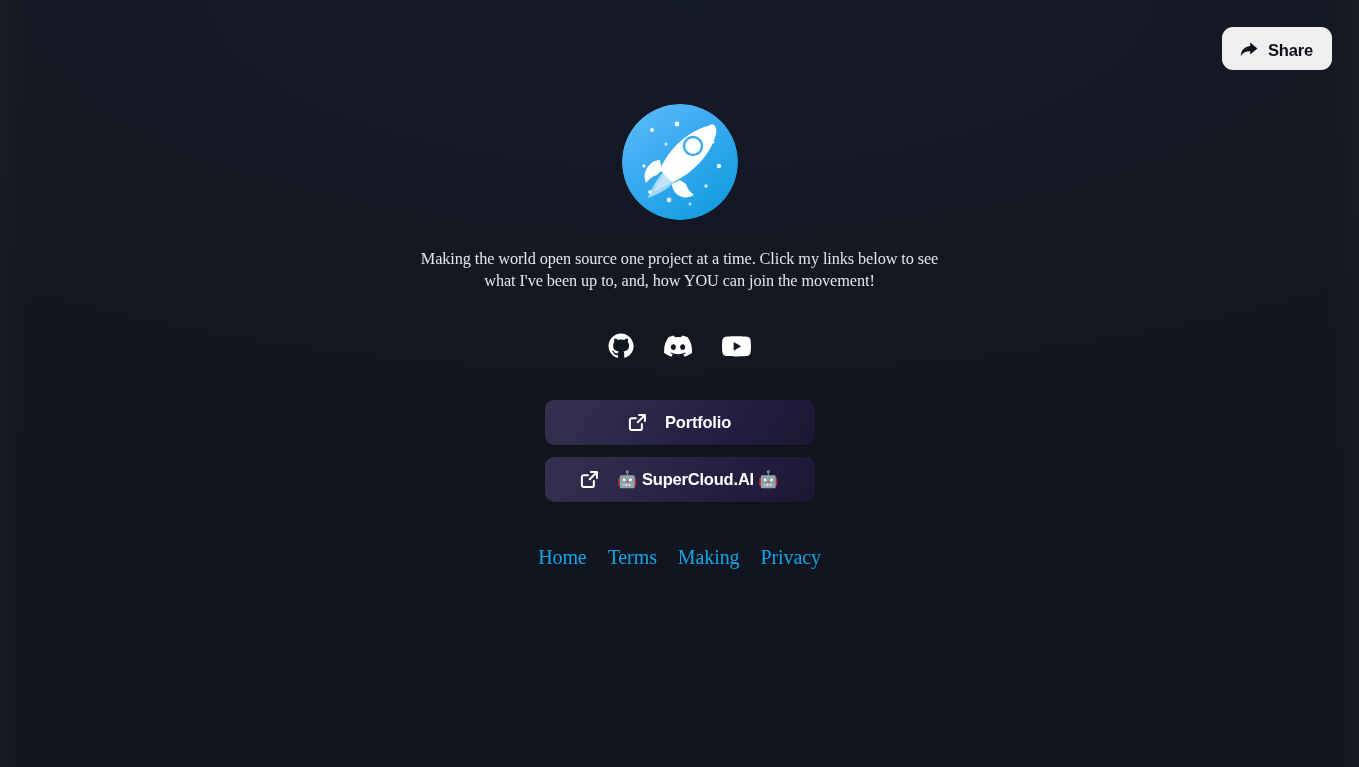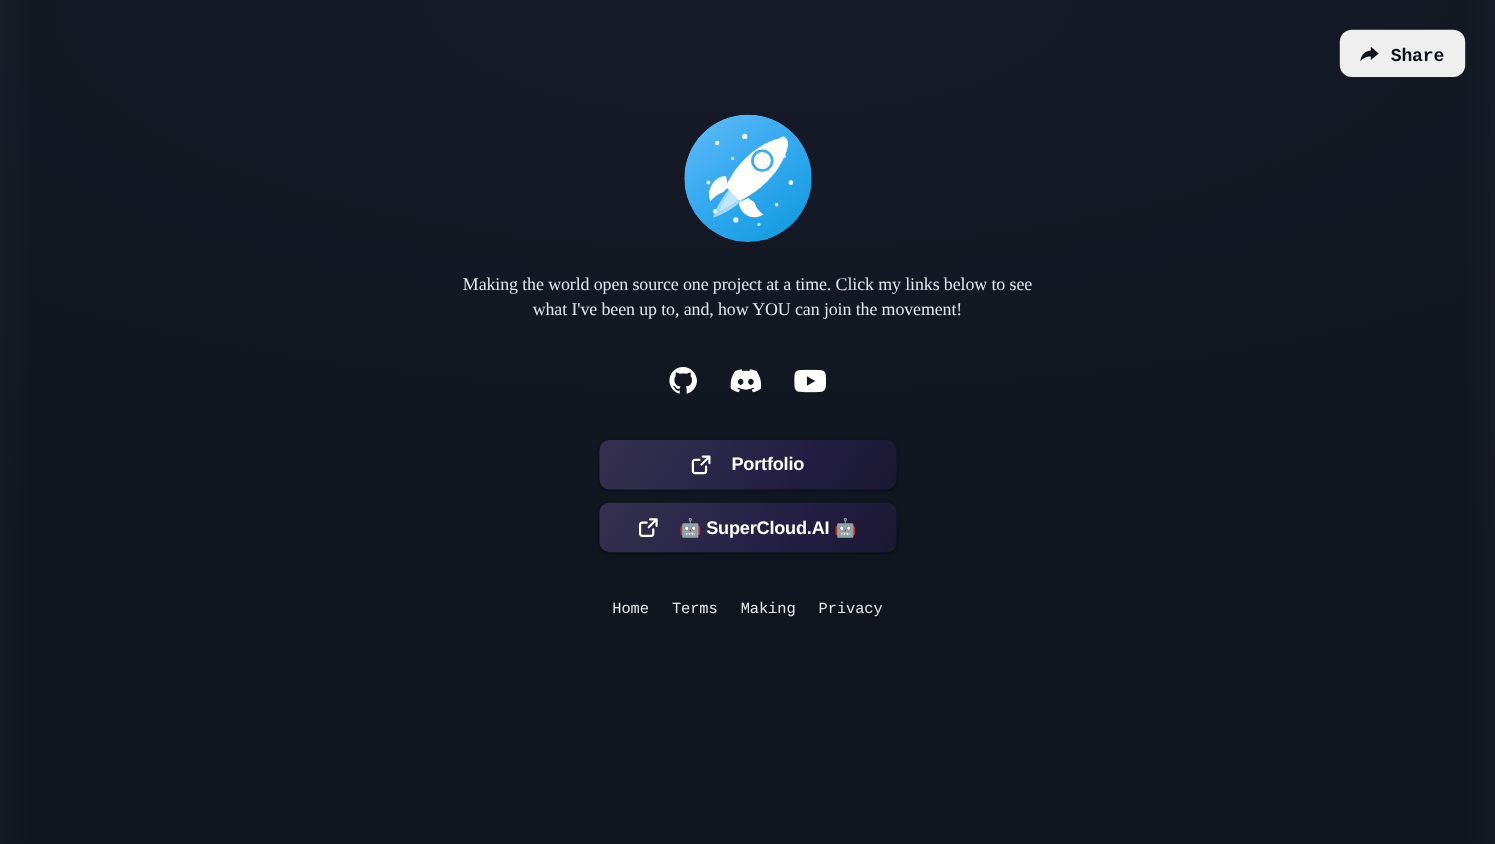--- a/index.html
+++ b/index.html
@@ -48,21 +48,21 @@
     right: 27px;
     height: 43px;
     padding: 4px 19px 0 17px;
     display: flex;
     align-items: center;
     gap: 10px;
     background: #efeff0;
     color: #0d1117;
     border: none;
     border-radius: 11px;
-    font-family: Liberation Mono, monospace;
+    font-family: Liberation Sans, sans-serif;
     font-size: 16.5px;
     font-weight: bold;
     letter-spacing: -0.15px;
     cursor: pointer;
   }
   .share-button .share-icon { display: flex; align-items: center; }
   .share-button .share-icon svg { display: block; }
 
   
   .profile {
@@ -173,23 +173,23 @@
   }
 
   
   .footer-links {
     margin-top: 44px;
     display: flex;
     align-items: center;
     gap: 21px;
   }
   .footer-link {
-    color: #e5e5e5;
-    font-family: Liberation Mono, monospace;
-    font-size: 14px;
+    color: #0ea5e9;
+    font-family: Liberation Serif, serif;
+    font-size: 20px;
     letter-spacing: -0.1px;
     text-decoration: none;
     cursor: pointer;
   }
 </style>
 </head>
 <body>
 
 <div class="page-bg"></div>
 

